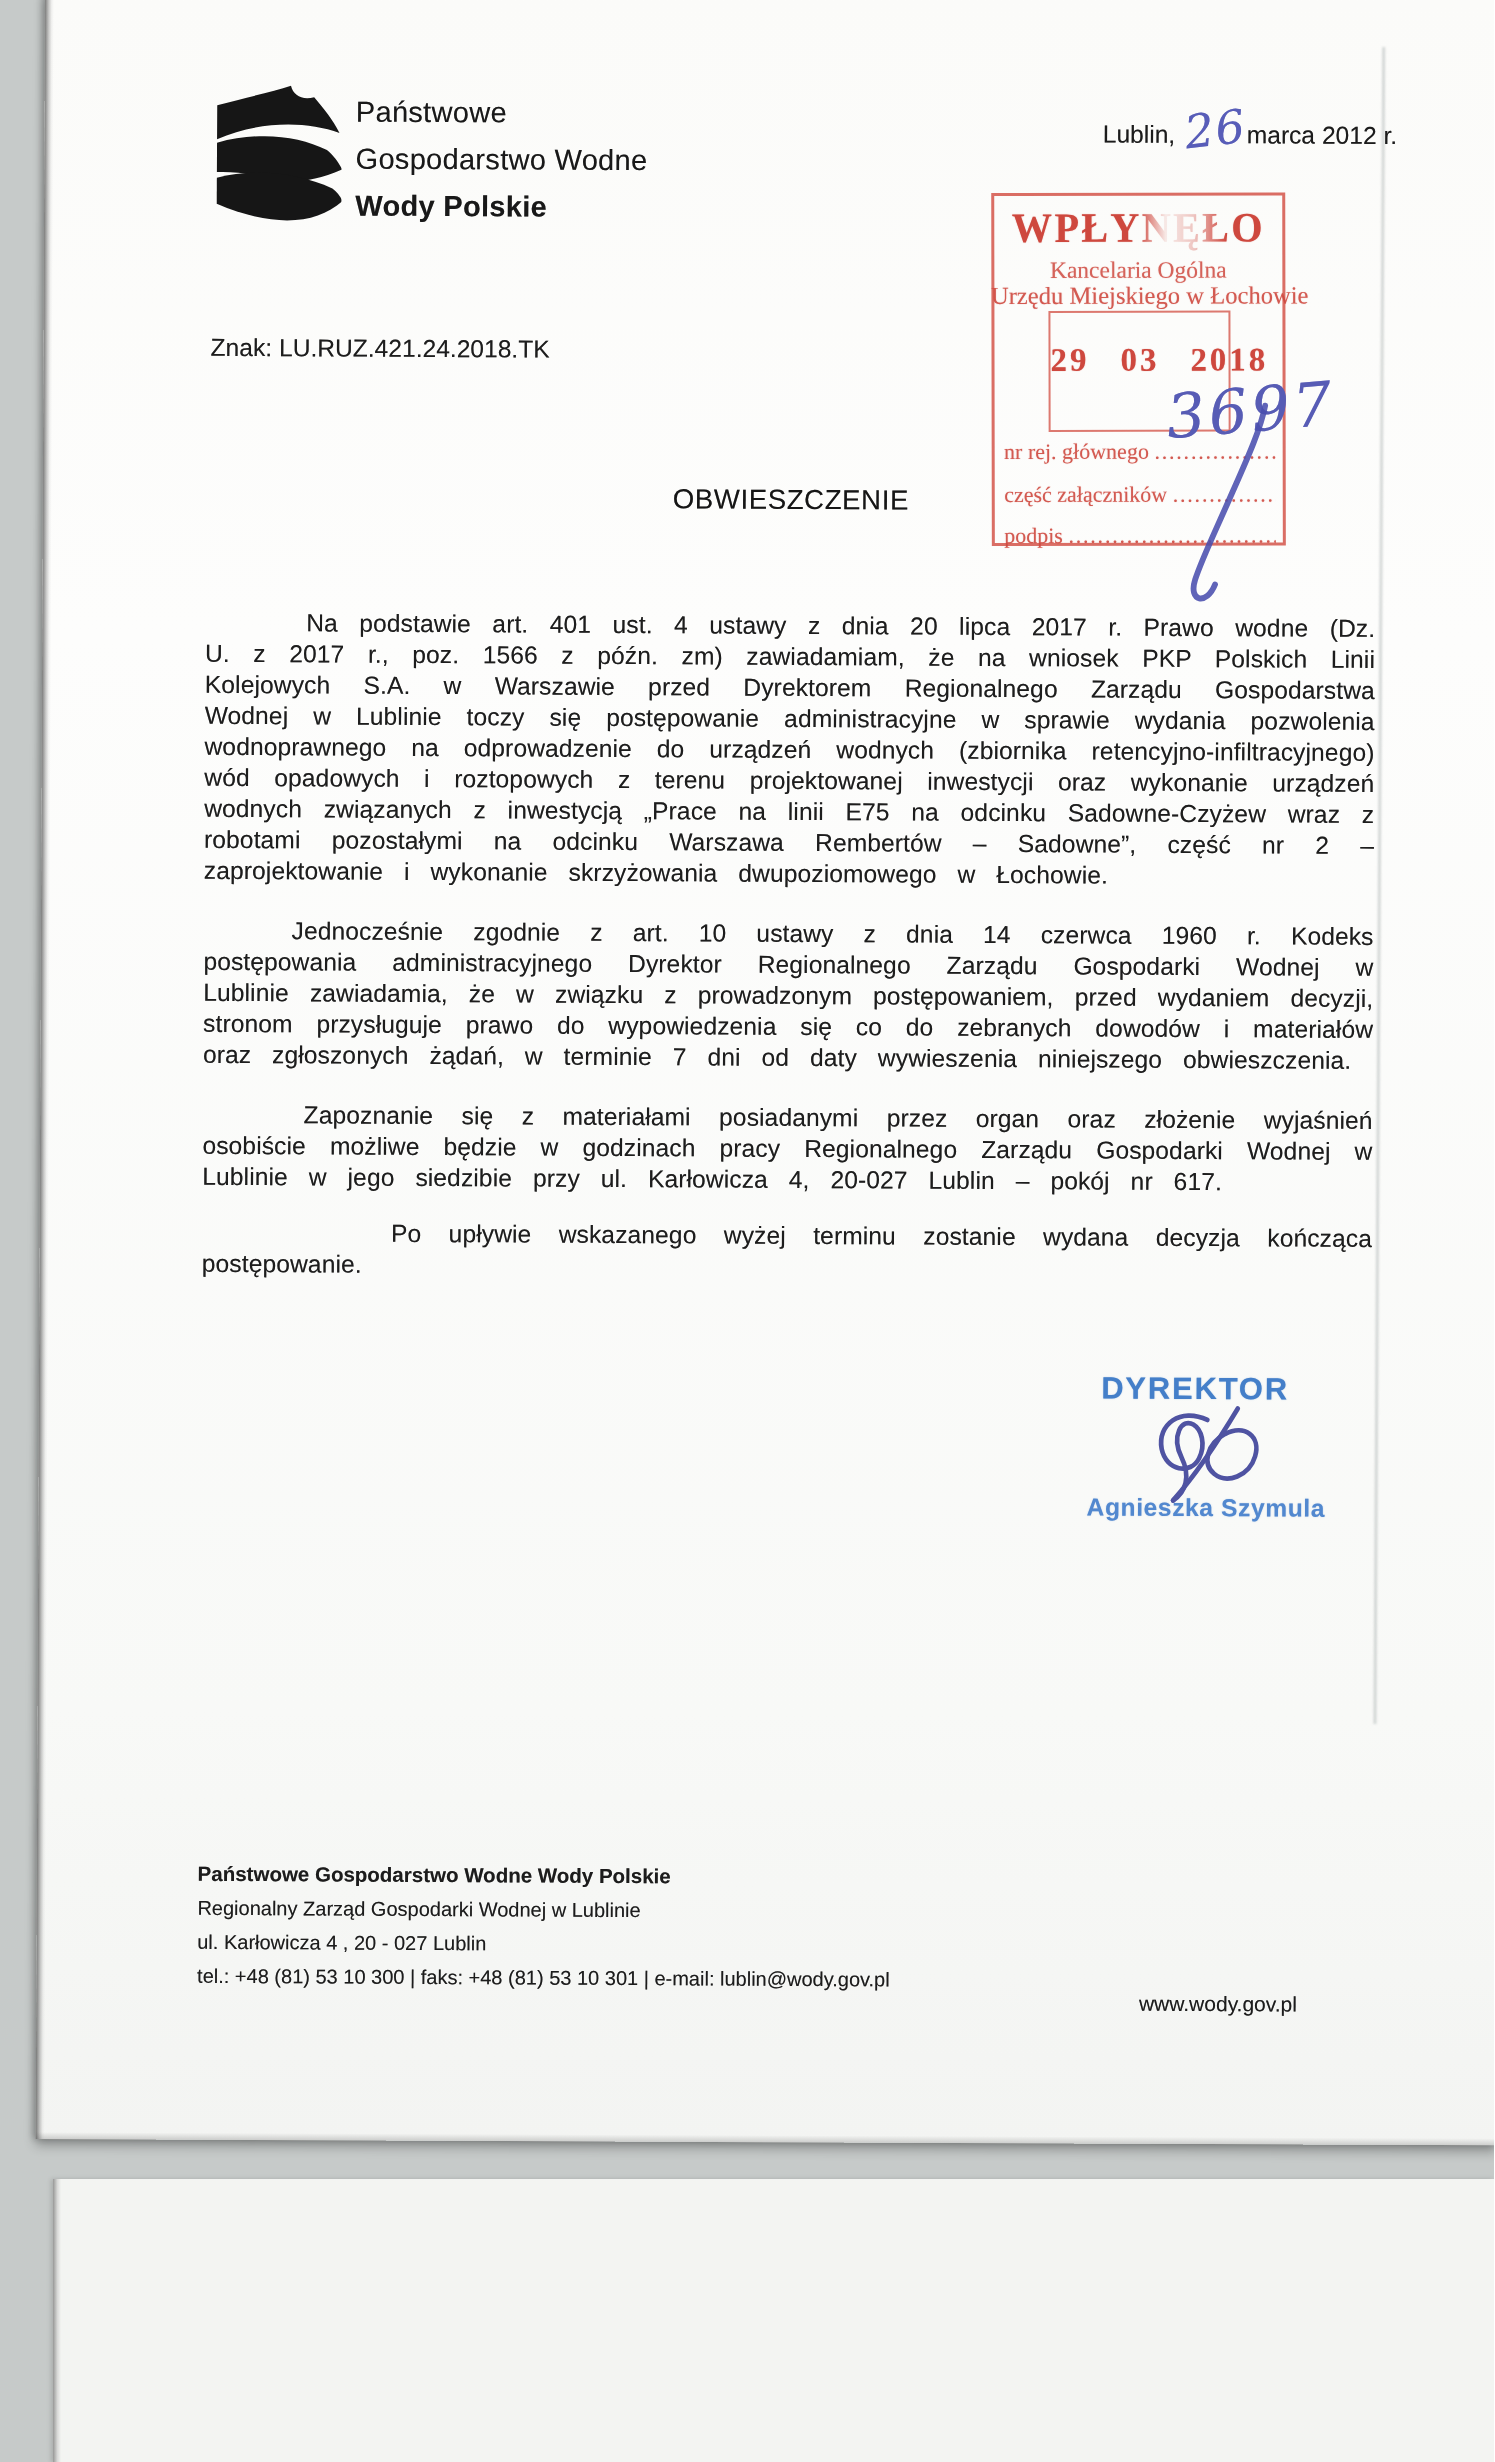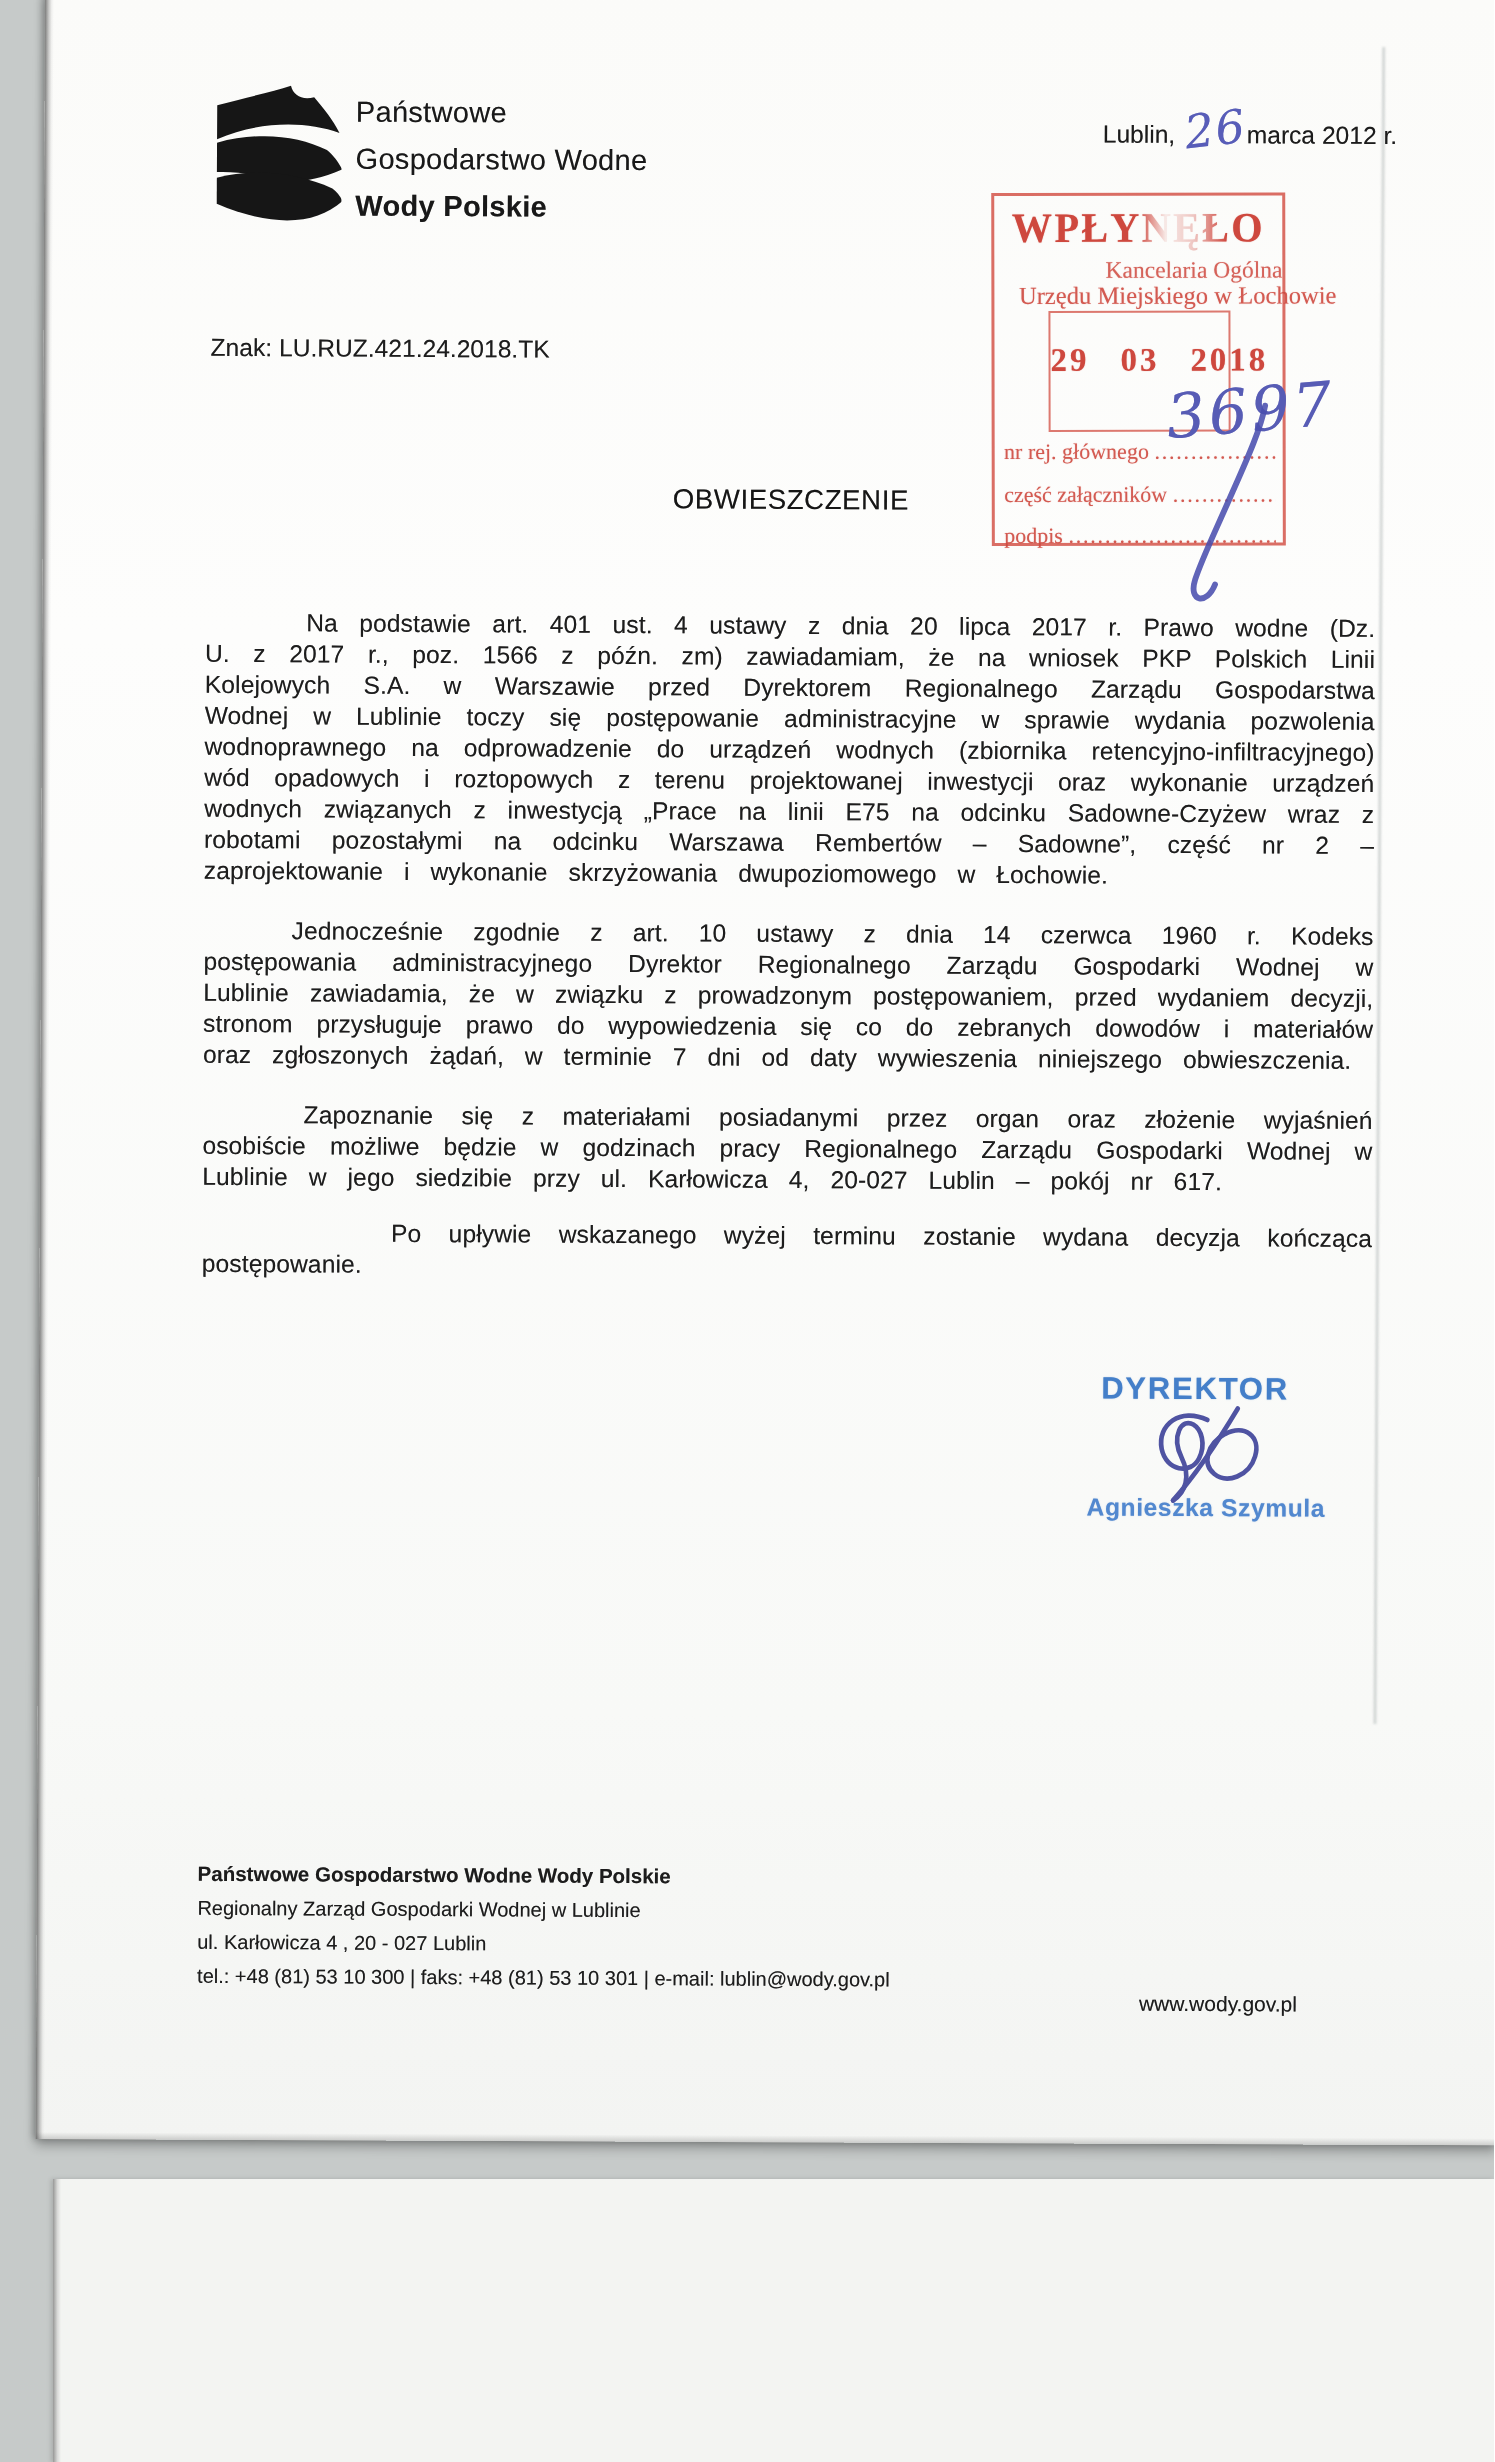--- a/index.html
+++ b/index.html
@@ -37,22 +37,22 @@
   .reference{position:absolute;left:210px;top:334px;font-size:24.6px;white-space:nowrap;}
   
   .stamp{position:absolute;left:991px;top:188px;width:288px;height:347px;
         border:3.5px solid rgba(206,62,50,.78);transform:rotate(-0.4deg);
         font-family:"Liberation Serif",serif;color:#cd4137;
         text-shadow:0 0 1.2px rgba(205,65,55,.45);opacity:.96;}
   .stamp-title{position:absolute;left:0;right:0;top:8.2px;text-align:center;font-size:42px;font-weight:bold;
         letter-spacing:2.3px;white-space:nowrap;transform:scaleX(.96);
         -webkit-mask-image:linear-gradient(90deg,#000 50%,rgba(0,0,0,.10) 60%,rgba(0,0,0,.30) 70%,#000 82%);
         mask-image:linear-gradient(90deg,#000 50%,rgba(0,0,0,.10) 60%,rgba(0,0,0,.30) 70%,#000 82%);}
-  .stamp-office1{position:absolute;left:0;right:0;top:61px;text-align:right;font-size:23.5px;opacity:.85;}
-  .stamp-office2{position:absolute;left:-3.5px;right:-3.5px;top:86px;text-align:right;font-size:24.6px;white-space:nowrap;opacity:.9;padding-left:28px;}
+  .stamp-office1{position:absolute;left:0;right:0;top:61px;text-align:center;font-size:23.5px;opacity:.85;}
+  .stamp-office2{position:absolute;left:-3.5px;right:-3.5px;top:86px;text-align:right;font-size:24.6px;white-space:nowrap;opacity:.9;}
   .stamp-datebox{position:absolute;left:54px;top:115px;width:178px;height:117px;border:2.9px solid rgba(206,62,50,.72);}
   .stamp-date{position:absolute;left:0;right:0;top:29px;text-align:center;font-size:33px;font-weight:bold;
         letter-spacing:2.9px;word-spacing:20px;white-space:nowrap;}
   .stamp-row{position:absolute;left:9.4px;right:7px;font-size:22px;white-space:nowrap;overflow:hidden;opacity:.9;}
   .stamp-row .dots{letter-spacing:1.8px;}
   .r1{top:243px;} .r2{top:286px;} .r3{top:327px;}
   .hand-number{position:absolute;left:1166px;top:369px;font-family:"DejaVu Serif",serif;font-style:italic;
         font-size:61px;color:#575cb5;transform:rotate(-5deg);letter-spacing:3.5px;
         text-shadow:0 0 0.6px rgba(87,92,181,.5);}
   .stamp-scribble{position:absolute;left:1129px;top:380px;}

